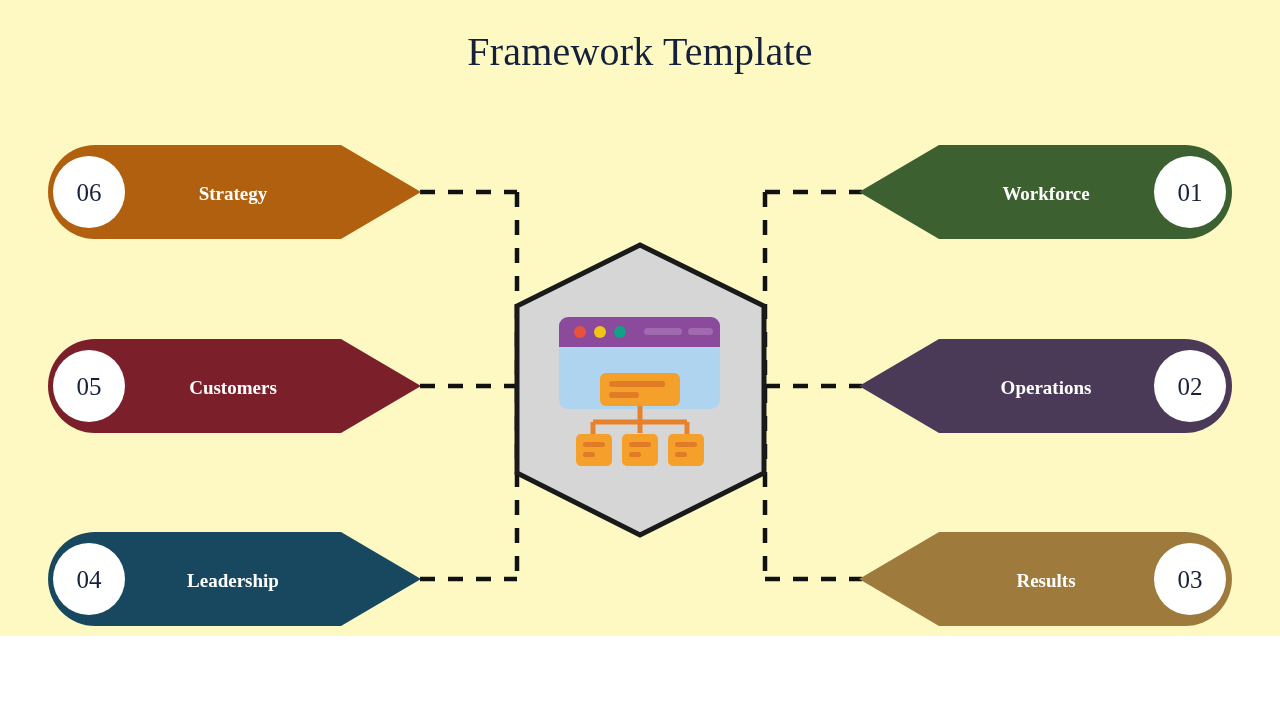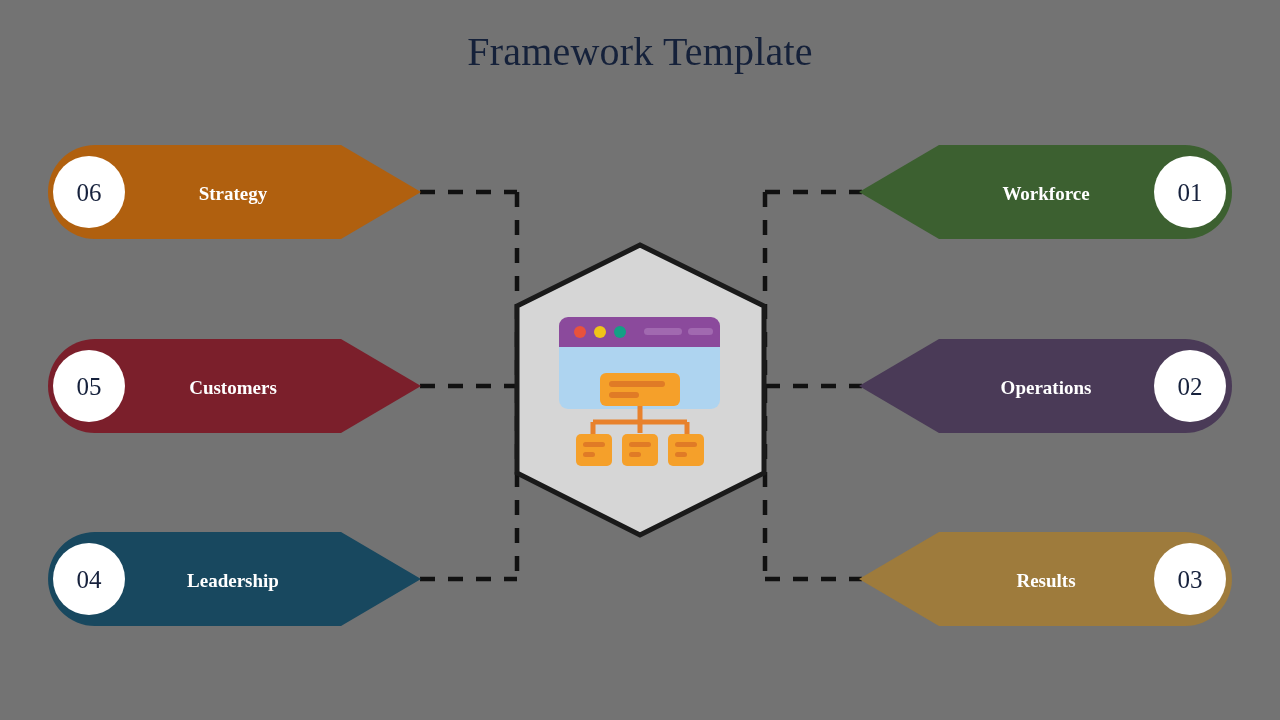--- a/index.html
+++ b/index.html
@@ -9,22 +9,22 @@
   body {
     width: 1280px;
     height: 720px;
     background: #ffffff;
     font-family: "Liberation Serif", "DejaVu Serif", serif;
     overflow: hidden;
   }
   #slide {
     position: relative;
     width: 1280px;
-    height: 720px;
-    background: #737373;
+    height: 636px;
+    background: #fef9c3;
   }
   #page-title {
     position: absolute;
     top: 28px;
     left: 0;
     width: 1280px;
     text-align: center;
     font-family: "Liberation Serif", "DejaVu Serif", serif;
     font-size: 40px;
     font-weight: normal;

